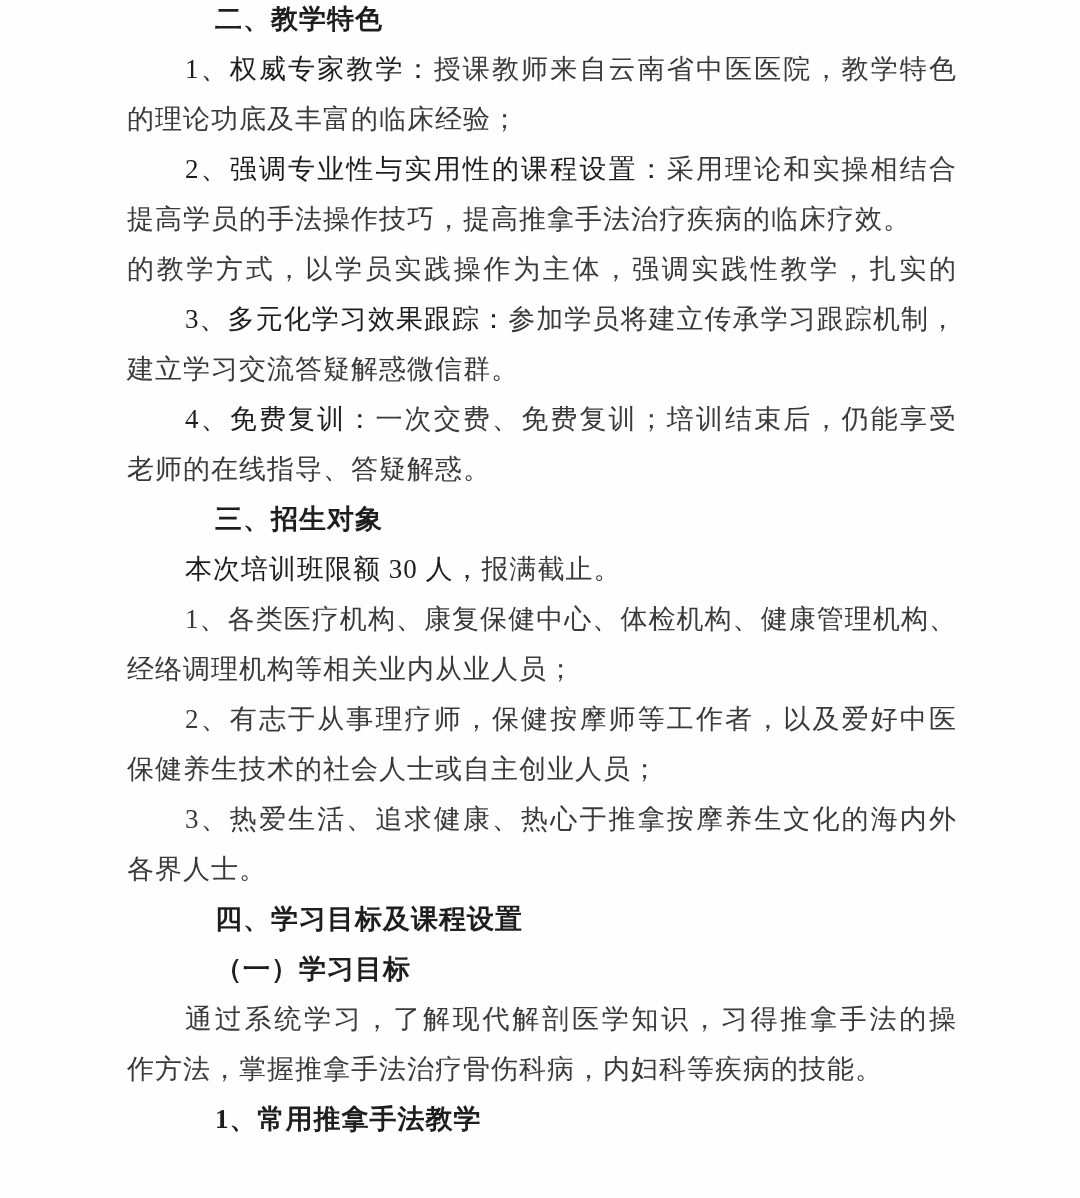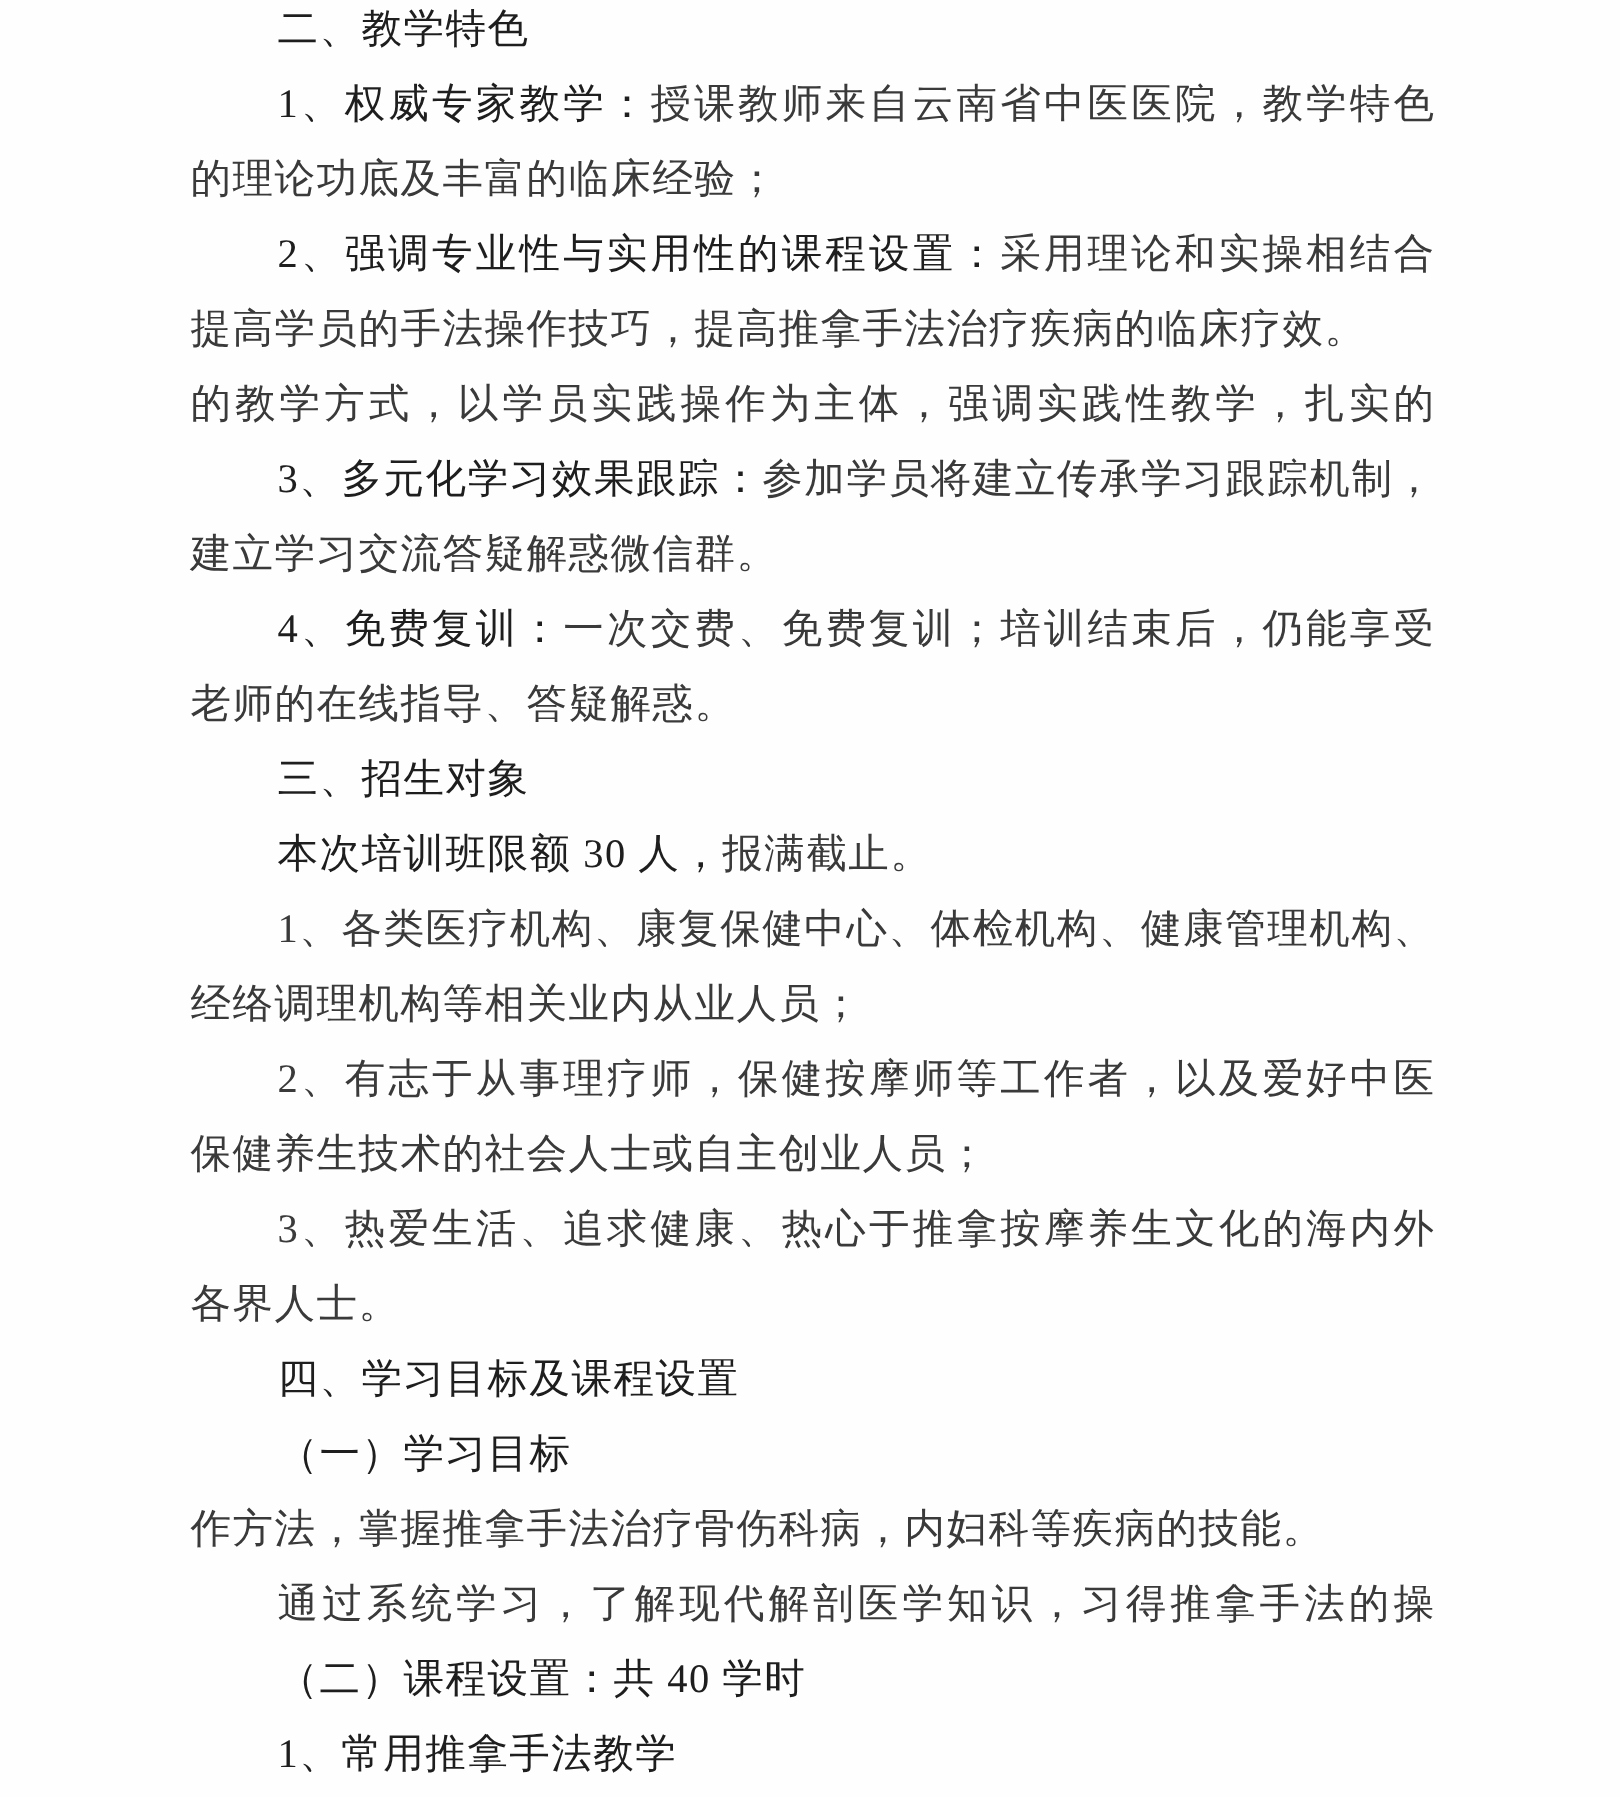--- a/index.html
+++ b/index.html
@@ -34,21 +34,22 @@
     text-align-last: justify;
   }
   .line.indent {
     text-indent: 58px;
   }
   .lead {
     font-weight: 400;
     color: var(--bold-color, #1e1e1e);
   }
   .line.heading .lead {
-    font-weight: 400;
+    font-weight: 700;
+    margin-left: 30px;
   }
 </style>
 </head>
 <body>
 
 <div class="page" style="--page-bg: #fefefe; --text-color: #3a3a3a; --bold-color: #1e1e1e;">
   <div class="doc" id="doc-body">
       <div class="line indent heading"><span class="lead">二、教学特色</span></div>
       <div class="line indent fill"><span class="lead">1、权威专家教学：</span><span class="rest">授课教师来自云南省中医医院，教学特色</span></div>
       <div class="line"><span class="rest">的理论功底及丰富的临床经验；</span></div>
@@ -62,18 +63,17 @@
       <div class="line indent heading"><span class="lead">三、招生对象</span></div>
       <div class="line indent"><span class="lead">本次培训班限额 30 人，</span><span class="rest">报满截止。</span></div>
       <div class="line indent fill"><span class="rest">1、各类医疗机构、康复保健中心、体检机构、健康管理机构、</span></div>
       <div class="line"><span class="rest">经络调理机构等相关业内从业人员；</span></div>
       <div class="line indent fill"><span class="rest">2、有志于从事理疗师，保健按摩师等工作者，以及爱好中医</span></div>
       <div class="line"><span class="rest">保健养生技术的社会人士或自主创业人员；</span></div>
       <div class="line indent fill"><span class="rest">3、热爱生活、追求健康、热心于推拿按摩养生文化的海内外</span></div>
       <div class="line"><span class="rest">各界人士。</span></div>
       <div class="line indent heading"><span class="lead">四、学习目标及课程设置</span></div>
       <div class="line indent heading"><span class="lead">（一）学习目标</span></div>
+      <div class="line indent fill"><span class="rest">通过系统学习，了解现代解剖医学知识，习得推拿手法的操</span></div>
       <div class="line"><span class="rest">作方法，掌握推拿手法治疗骨伤科病，内妇科等疾病的技能。</span></div>
-      <div class="line indent fill"><span class="rest">通过系统学习，了解现代解剖医学知识，习得推拿手法的操</span></div>
-      <div class="line indent heading"><span class="lead">（二）课程设置：共 40 学时</span></div>
       <div class="line indent heading"><span class="lead">1、常用推拿手法教学</span></div>
     </div>
 </div>
 
 </body></html>

